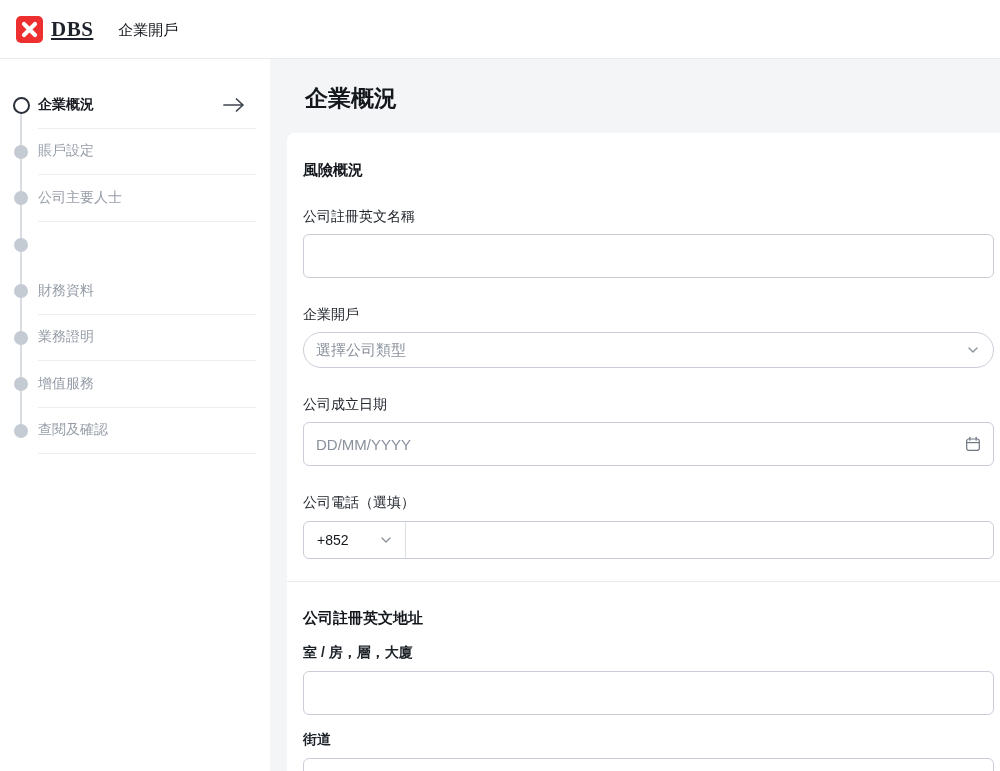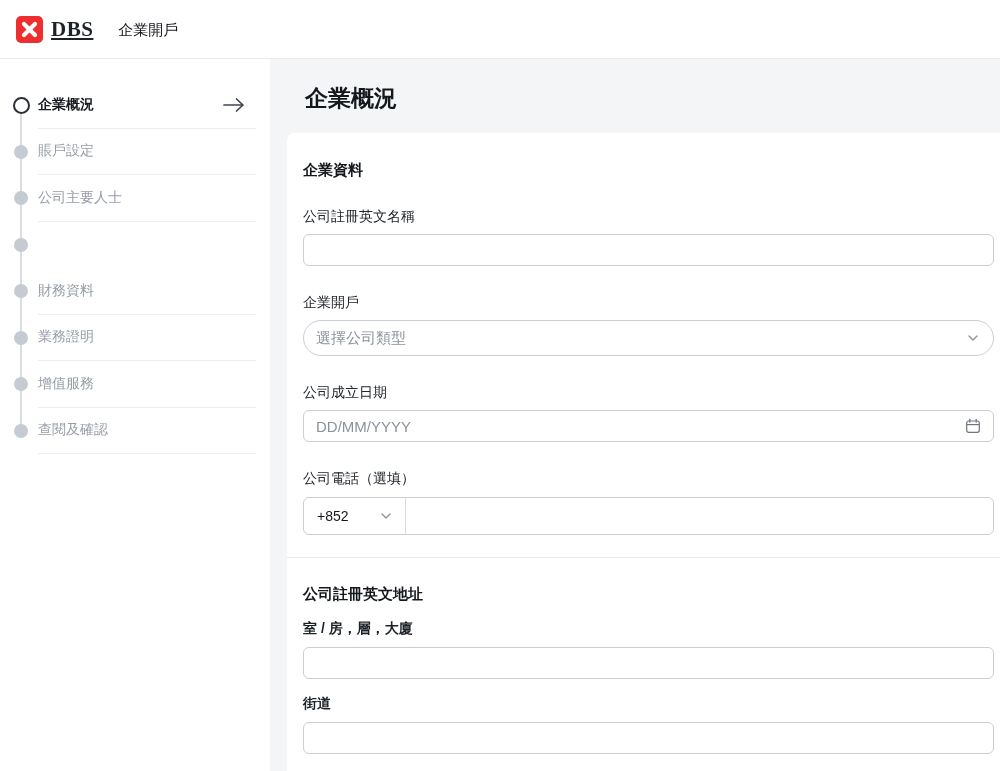--- a/index.html
+++ b/index.html
@@ -35,21 +35,21 @@
   .main { position:absolute; left:270px; top:59px; right:0; bottom:0;
           background:#f4f5f6; overflow:hidden; }
   .page-title { position:absolute; left:35px; top:24px; font-size:23px;
                 font-weight:700; color:#14181d; }
   .card { position:absolute; left:17px; top:74px; right:-10px; bottom:-5px;
           background:#fff; border-radius:8px 8px 0 0; padding:28px 16px 0 16px; }
 
   .section-title { font-size:15px; font-weight:700; color:#14181d; }
   .field { margin-top:28px; }
   .field-label { font-size:14px; color:#22272e; display:block; }
-  .field-input { margin-top:8px; width:100%; height:32px; border:1px solid #c9ced6;
+  .field-input { margin-top:8px; width:100%; height:44px; border:1px solid #c9ced6;
                  border-radius:6px; font-size:15px; padding:0 12px; color:#1f242b;
                  background:#fff; outline:none; display:block;
                  font-family:"Liberation Sans", sans-serif; }
   .field-input::placeholder { color:#8b929d; opacity:1; }
 
   .select-box { margin-top:8px; height:36px; border:1px solid #c9ced6; border-radius:18px;
                 display:flex; align-items:center; justify-content:space-between;
                 padding:0 14px 0 12px; cursor:pointer; background:#fff; }
   .select-placeholder { font-size:15px; color:#8b929d; }
 
@@ -163,21 +163,21 @@
     </div>
 
   </div>
 </div>
 
 <div class="main">
   <h1 class="page-title">企業概況</h1>
 
   <div class="card">
 
-    <h2 class="section-title">企業資料</h2>
+    <h2 class="section-title">風險概況</h2>
 
     <div class="field">
       <label class="field-label">公司註冊英文名稱</label>
       <input class="field-input" type="text" style="">
     </div>
 
     <div class="field">
       <label class="field-label">企業開戶</label>
       <div class="select-box">
         <span class="select-placeholder">選擇公司類型</span>

